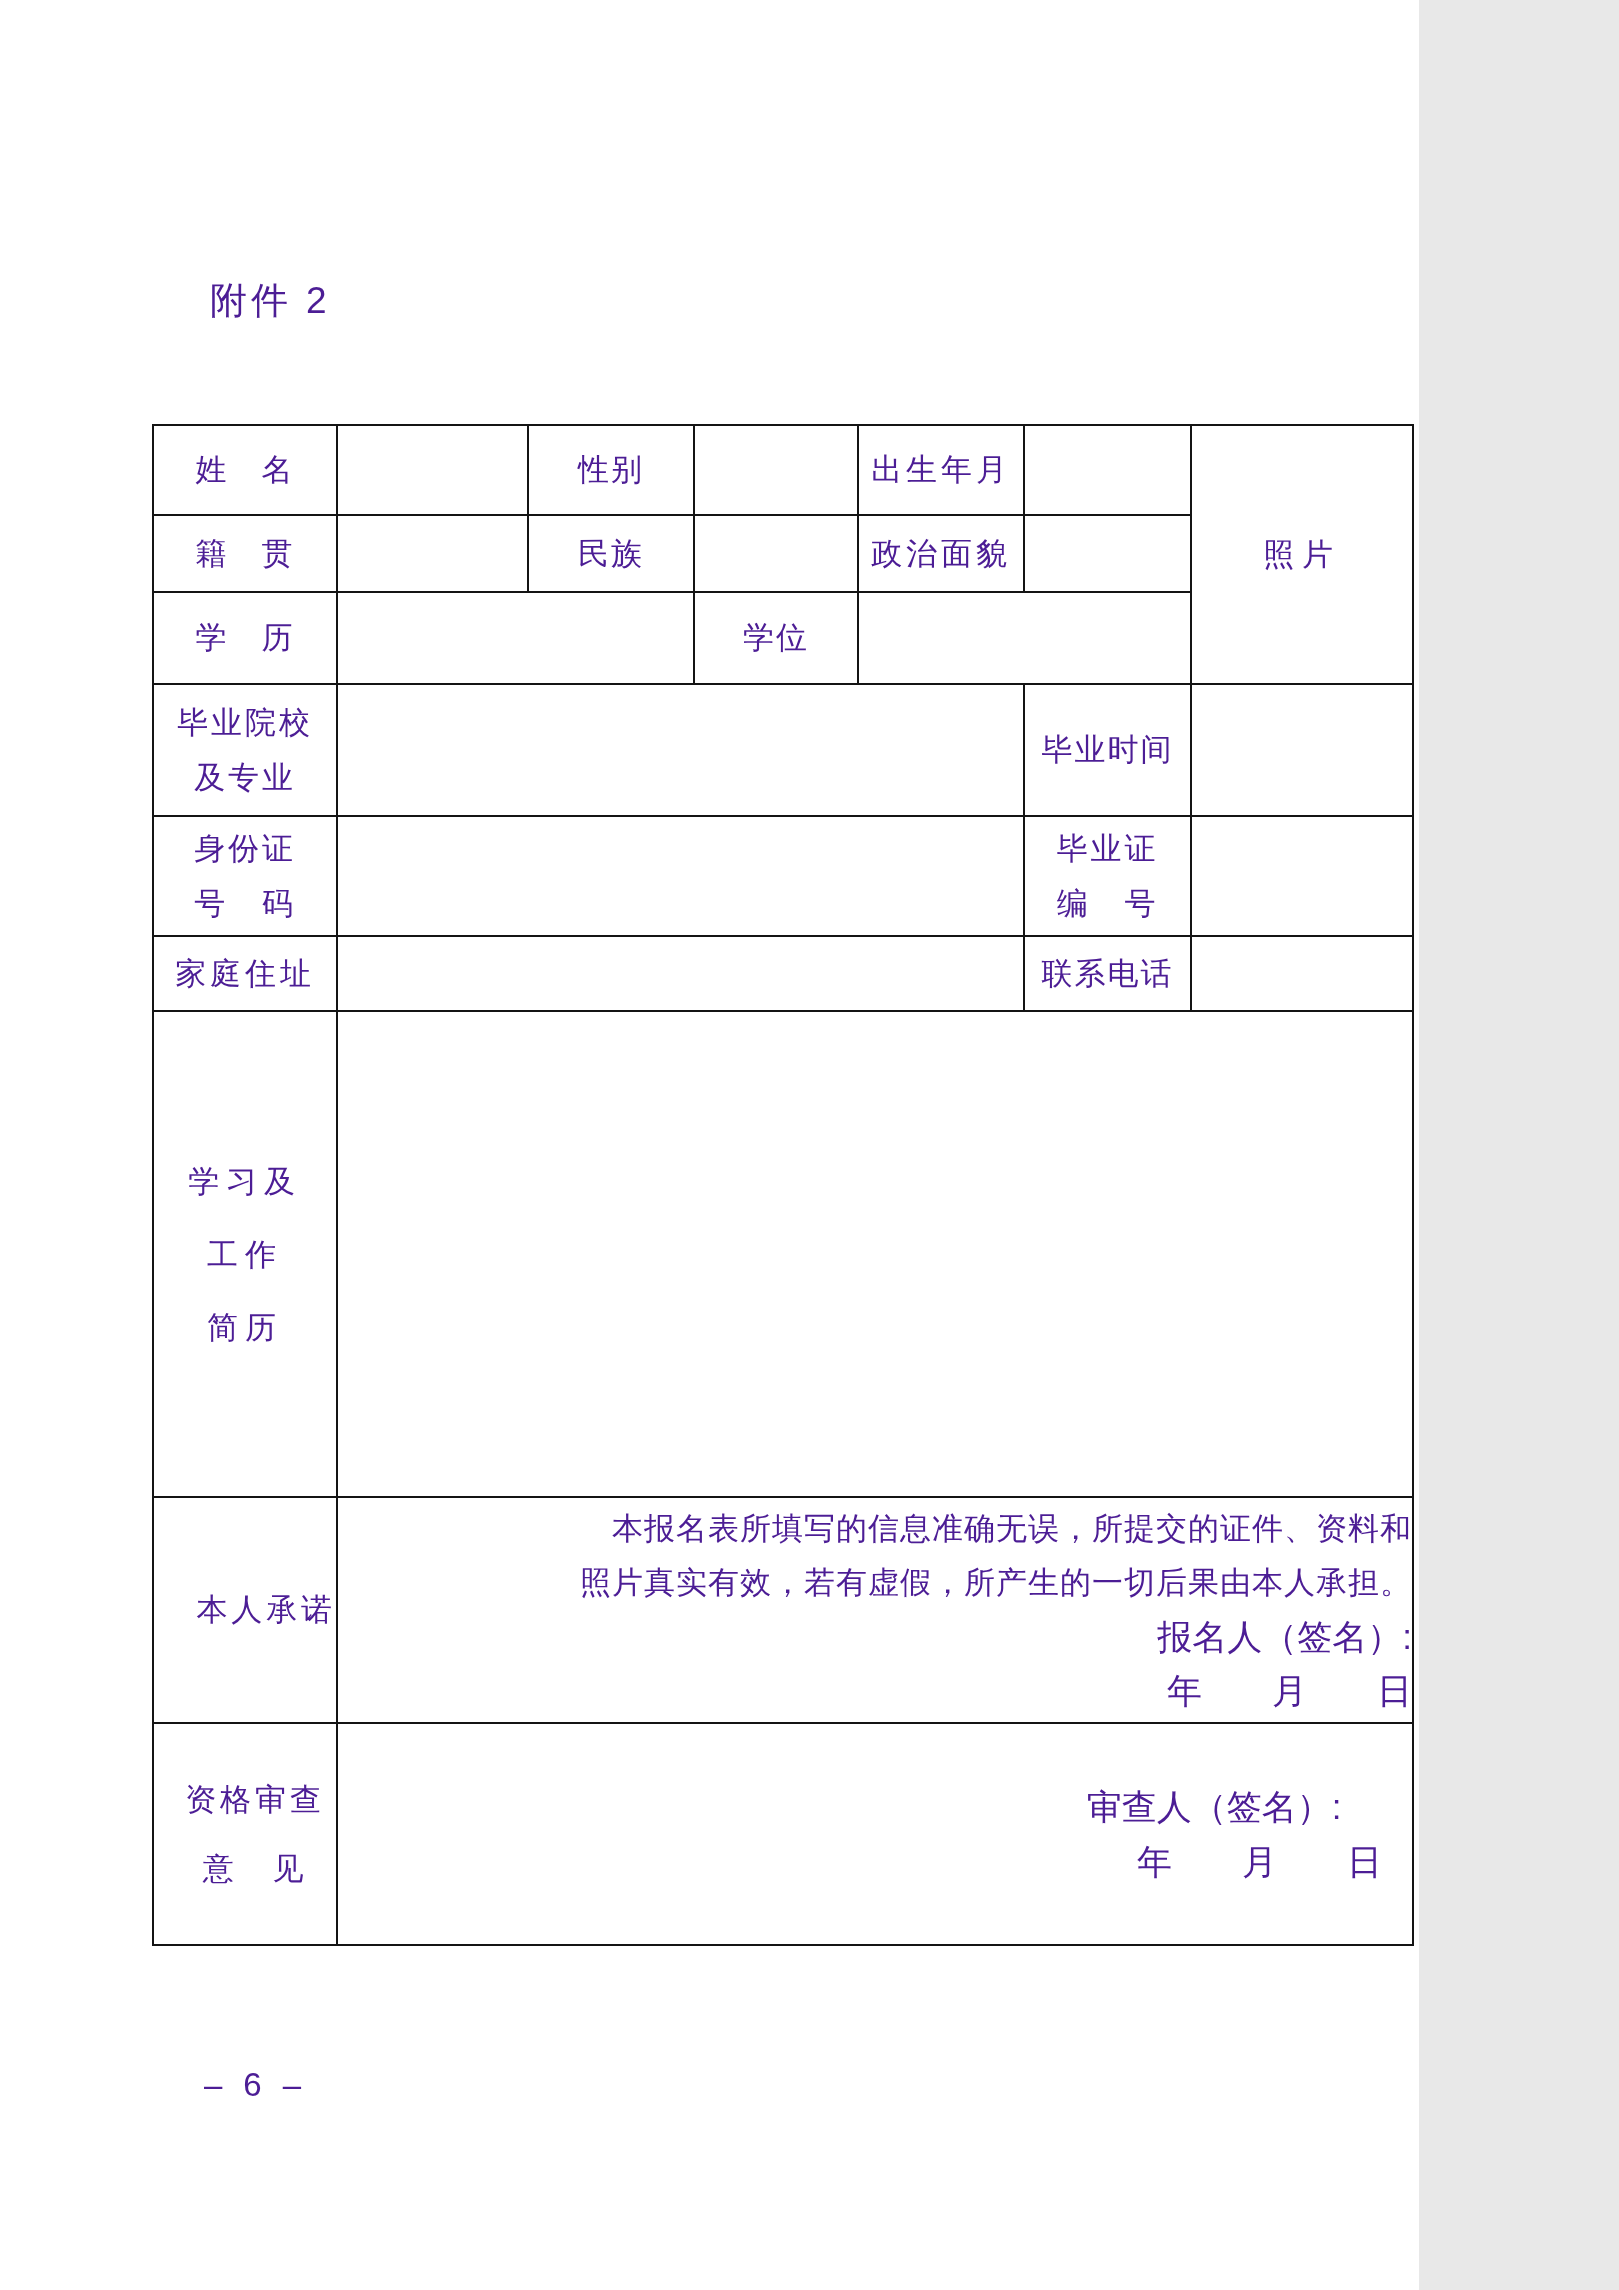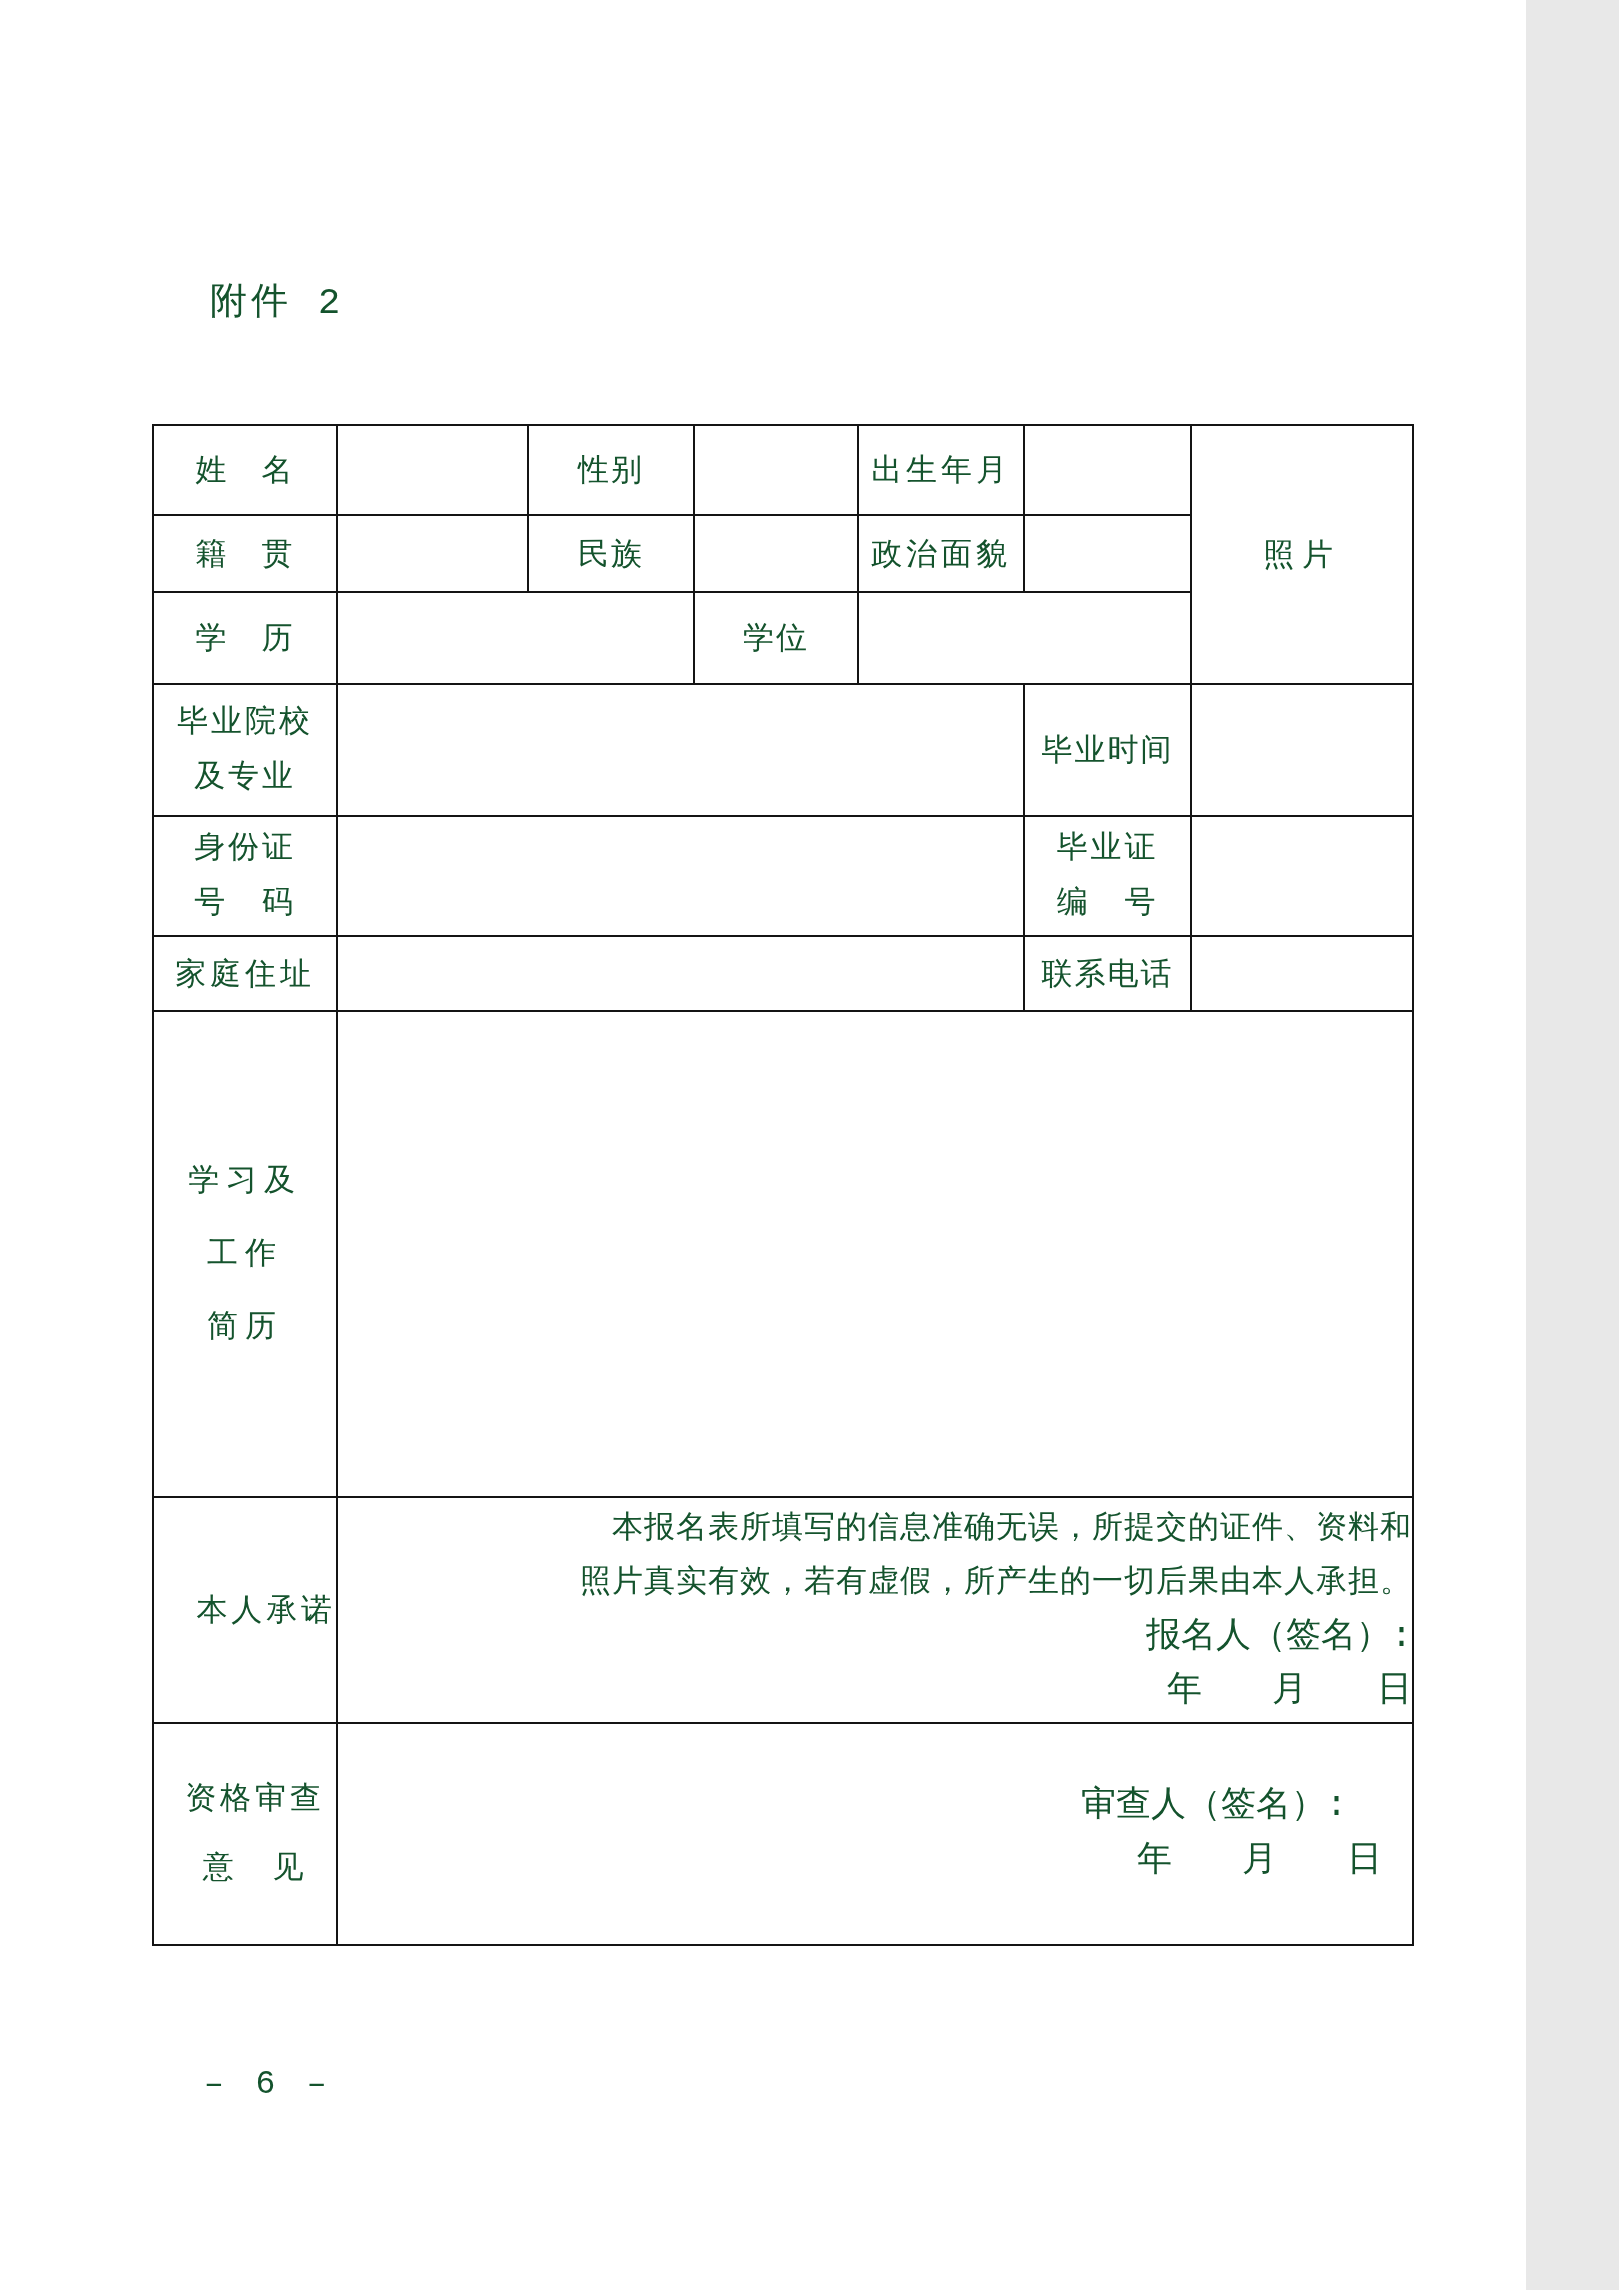--- a/index.html
+++ b/index.html
@@ -1,21 +1,21 @@
 <!DOCTYPE html>
 <html><head>
 <meta charset="utf-8">
 <style>
   html,body{margin:0;padding:0;background:#e8e8e8;}
   .page{
     position:relative;
-    width:1526px;height:2291px;
+    width:1419px;height:2291px;
     background:#ffffff;
-    font-family:Liberation Mono, monospace;
-    color:#14532d;
+    font-family:Liberation Sans, sans-serif;
+    color:#4c1d95;
     overflow:hidden;
   }
   .attachment{
     position:absolute;left:210px;top:276px;
     font-size:37px;letter-spacing:3.9px;
   }
   .title{
     position:absolute;left:0;right:0;top:353px;
     margin:0;text-align:center;
     font-size:42px;font-weight:bold;letter-spacing:1px;

